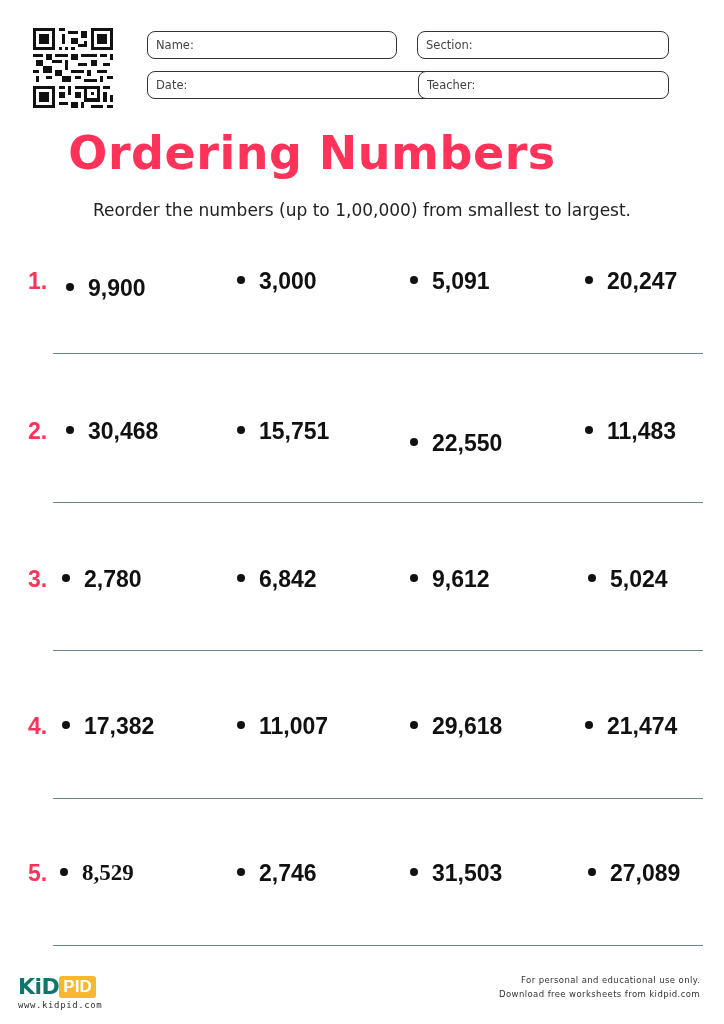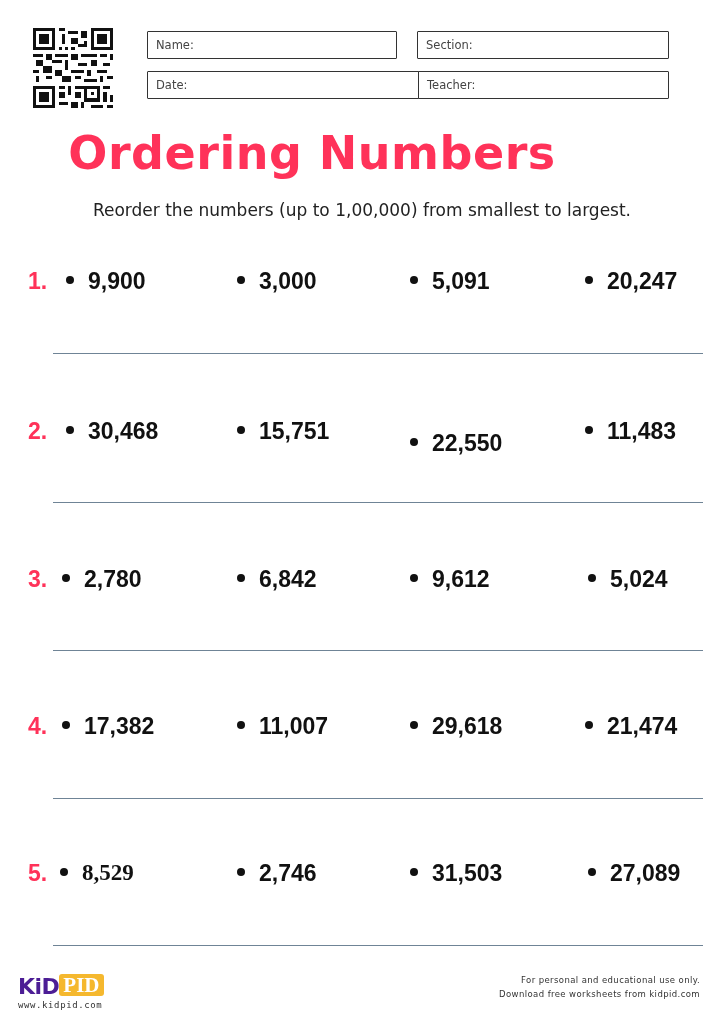--- a/index.html
+++ b/index.html
@@ -1,28 +1,28 @@
 <!DOCTYPE html>
 <html><head>
 <meta charset="utf-8">
 <style>
   html, body { margin: 0; padding: 0; }
   body { width: 724px; height: 1024px; background: #ffffff; position: relative; overflow: hidden; font-family: "Liberation Sans", sans-serif; color: #111; }
   .qr { position: absolute; left: 33px; top: 28px; width: 80px; height: 80px; }
-  .field { position: absolute; height: 28px; border: 1.5px solid #333; border-radius: 1px; box-sizing: border-box; font-family: "DejaVu Sans", sans-serif; font-size: 11.5px; color: #444; padding-left: 8px; line-height: 26px; background: #fff; }
+  .field { position: absolute; height: 28px; border: 1.5px solid #333; border-radius: 8px; box-sizing: border-box; font-family: "DejaVu Sans", sans-serif; font-size: 11.5px; color: #444; padding-left: 8px; line-height: 26px; background: #fff; }
   .title { position: absolute; left: 0; width: 624px; top: 126px; text-align: center; font-family: "DejaVu Sans", sans-serif; font-weight: bold; font-size: 46px; color: #ff3259; letter-spacing: 0.5px; }
   .instructions { position: absolute; left: 0; width: 724px; top: 200px; text-align: center; font-family: "DejaVu Sans", sans-serif; font-size: 17px; color: #222; }
   .row { position: absolute; left: 0; width: 724px; height: 30px; }
   .qnum { position: absolute; left: 28px; top: 0; font-size: 23px; font-weight: bold; color: #ff3259; }
   .item { position: absolute; top: 0; font-size: 23px; font-weight: bold; color: #111; white-space: nowrap; }
   .bullet { display: inline-block; width: 8px; height: 8px; border-radius: 50%; background: #111; vertical-align: middle; margin-right: 14px; position: relative; top: -3px; }
   .answer-line { position: absolute; left: 53px; width: 650px; height: 1px; background: #6f8496; }
   .logo { position: absolute; left: 18px; top: 974px; }
-  .logo-kid { font-family: "DejaVu Sans", sans-serif; font-weight: bold; font-size: 22px; color: #4c1d95; letter-spacing: -0.5px; }
-  .logo-pid { display: inline-block; background: #f5b82e; color: #fff; font-family: Liberation Serif, serif; font-weight: bold; font-size: 21px; padding: 0 4px; border-radius: 3px; line-height: 22px; vertical-align: 2px; }
+  .logo-kid { font-family: "DejaVu Sans", sans-serif; font-weight: bold; font-size: 22px; color: #0f766e; letter-spacing: -0.5px; }
+  .logo-pid { display: inline-block; background: #f5b82e; color: #fff; font-family: Liberation Sans, sans-serif; font-weight: bold; font-size: 17px; padding: 0 4px; border-radius: 3px; line-height: 22px; vertical-align: 2px; }
   .logo-url { position: absolute; left: 18px; top: 1000px; font-family: "DejaVu Sans Mono", monospace; font-size: 9px; color: #333; letter-spacing: 0.6px; }
   .footer-text { position: absolute; right: 24px; top: 973px; text-align: right; font-family: "DejaVu Sans", sans-serif; font-size: 8.5px; color: #333; line-height: 14px; letter-spacing: 0.4px; }
   .footer-link { color: #333; }
 </style>
 </head>
 <body>
 
 <svg class="qr" viewBox="0 0 25 25" shape-rendering="crispEdges">
   <rect width="25" height="25" fill="#fff"></rect>
   <g fill="#111">
@@ -93,21 +93,21 @@
 <div class="field" style="left:147px; top:31px; width:250px;"><span>Name:</span></div>
 <div class="field" style="left:417px; top:31px; width:252px;"><span>Section:</span></div>
 <div class="field" style="left:147px; top:71px; width:286px;"><span>Date:</span></div>
 <div class="field" style="left:418px; top:71px; width:251px;"><span>Teacher:</span></div>
 
 <div class="title">Ordering Numbers</div>
 <div class="instructions">Reorder the numbers (up to 1,00,000) from smallest to largest.</div>
 
 <div class="row" style="top:268px;">
   <span class="qnum">1.</span>
-  <span class="item" style="left:66px;"><span class="bullet"></span><span>9,900</span></span>
+  <span class="item" style="left:66px;margin-top:7px;"><span class="bullet"></span><span>9,900</span></span>
   <span class="item" style="left:237px;"><span class="bullet"></span><span>3,000</span></span>
   <span class="item" style="left:410px;"><span class="bullet"></span><span>5,091</span></span>
   <span class="item" style="left:585px;"><span class="bullet"></span><span>20,247</span></span>
 </div>
 <div class="answer-line" style="top:353px;"></div>
 
 <div class="row" style="top:418px;">
   <span class="qnum">2.</span>
   <span class="item" style="left:66px;"><span class="bullet"></span><span>30,468</span></span>
   <span class="item" style="left:237px;"><span class="bullet"></span><span>15,751</span></span>

